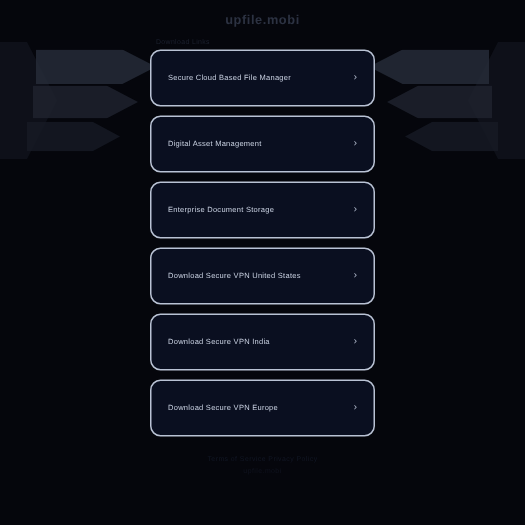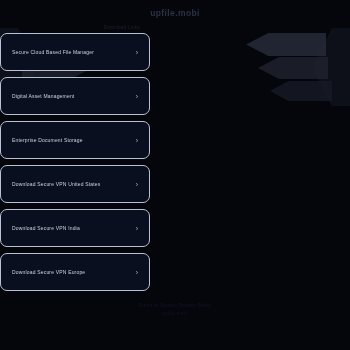--- a/index.html
+++ b/index.html
@@ -66,21 +66,21 @@
   .arr-R0{
     right:-12px; top:28px; width:50px; height:78px;
     clip-path:polygon(40% 0, 100% 0, 100% 100%, 40% 100%, 0 50%);
     background:#10131c;
   }
 
   
   .page{
     position:relative; z-index:2;
     width:350px; height:350px;
-    display:flex; flex-direction:column; 
+    display:flex; flex-direction:column; align-items:center;
   }
 
   .site-title{
     margin-top:8px;
     font-size:8.5px;
     letter-spacing:.4px;
     color:#2c3242;
     font-weight:700;
     text-align:center;
   }

